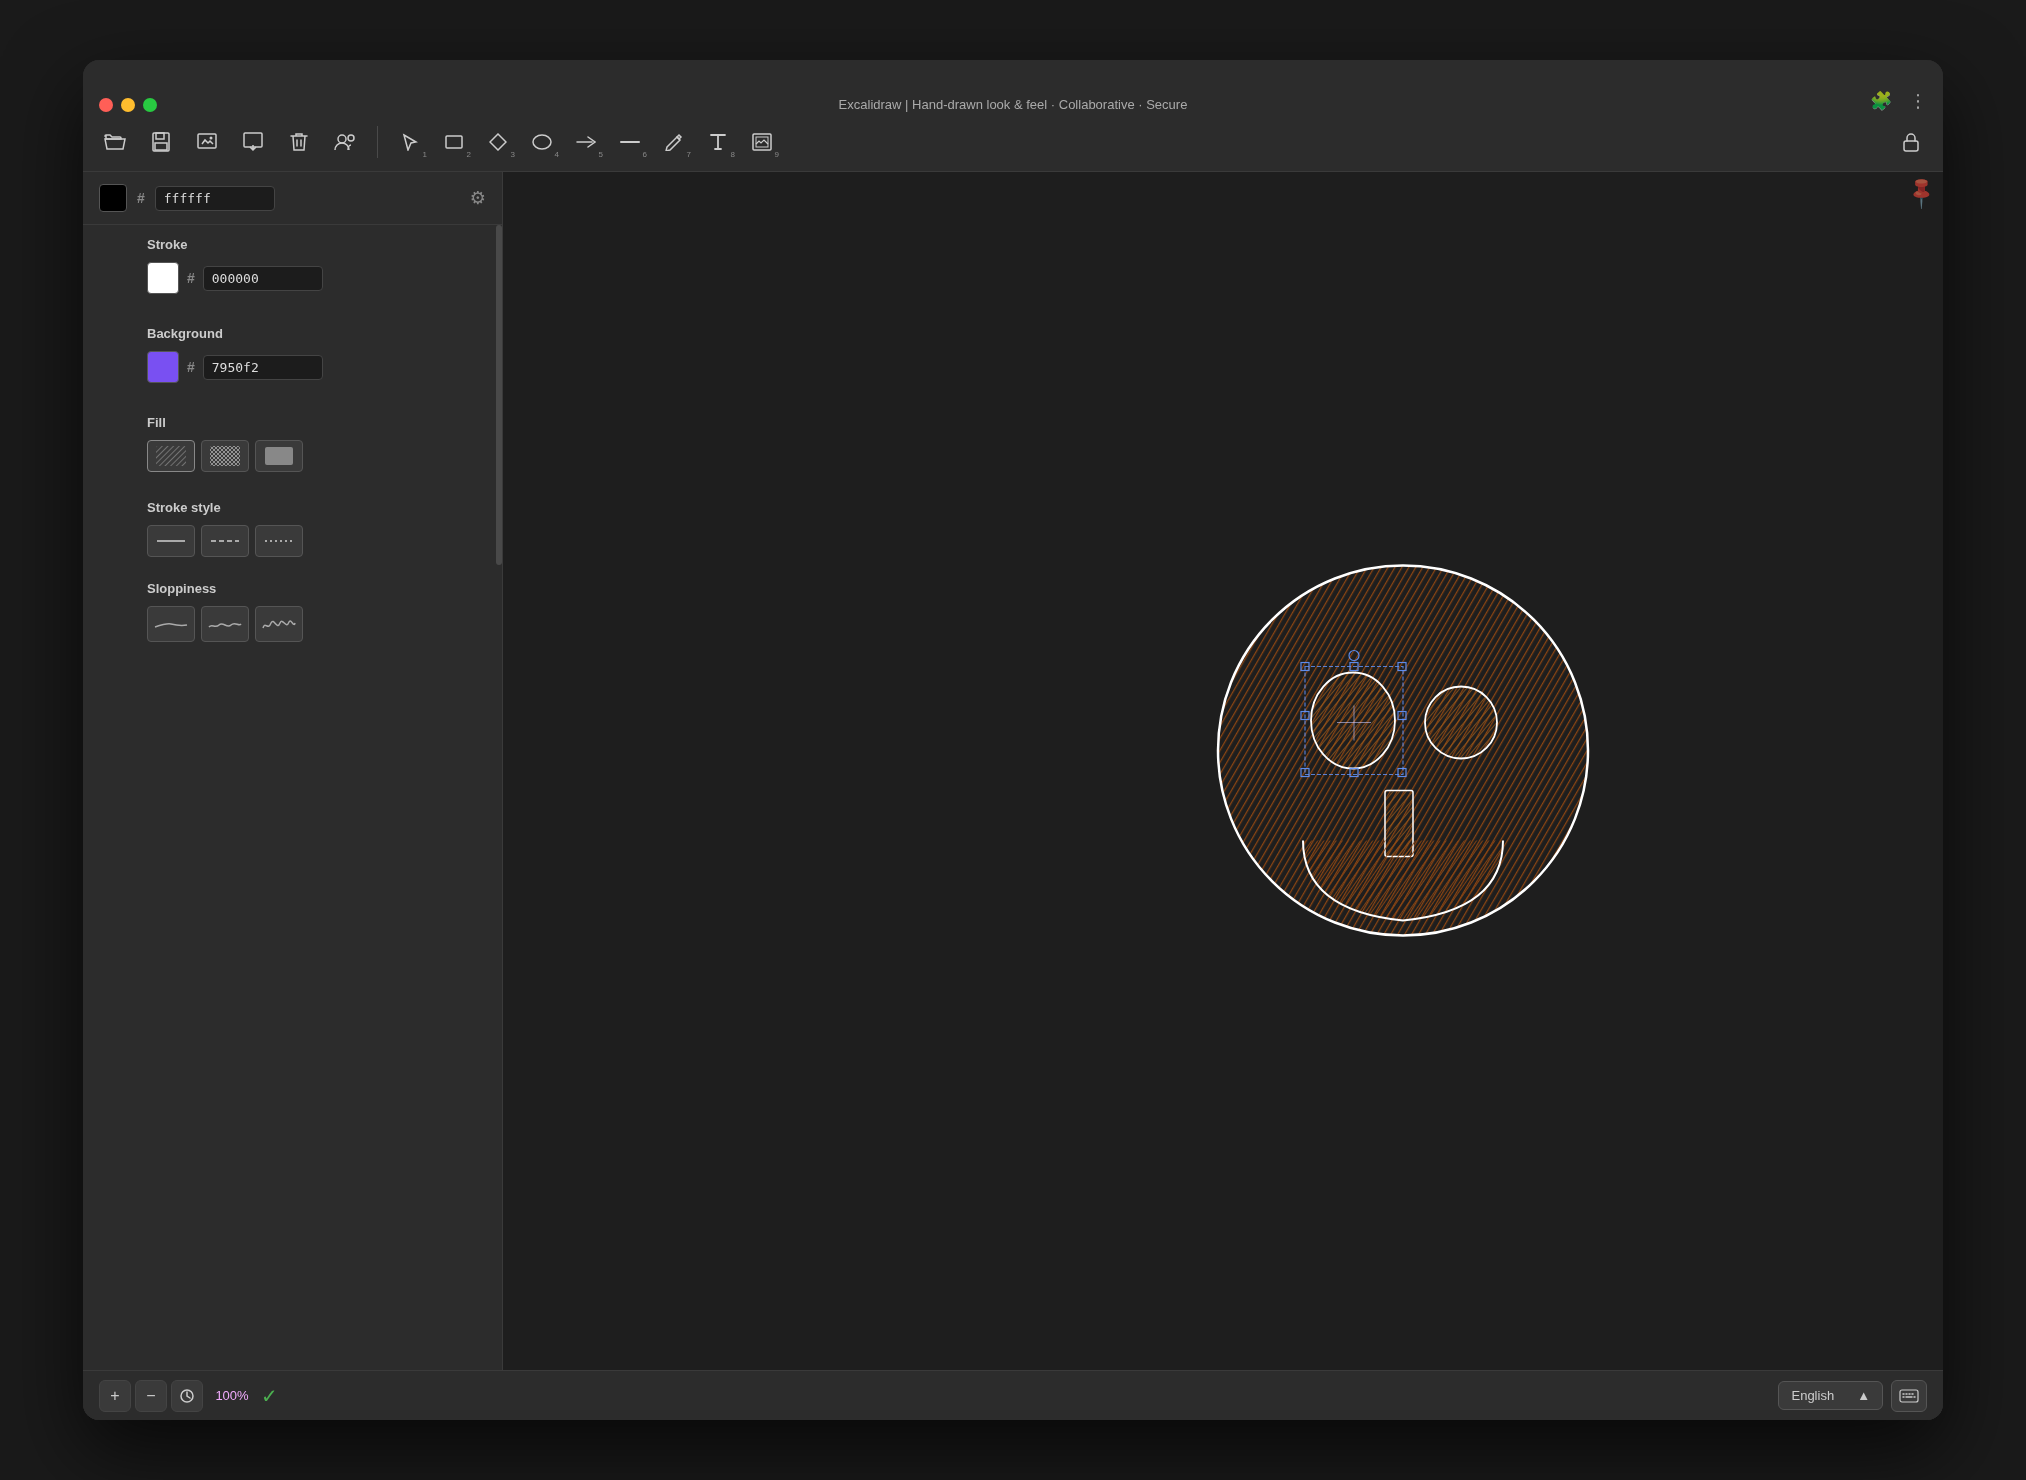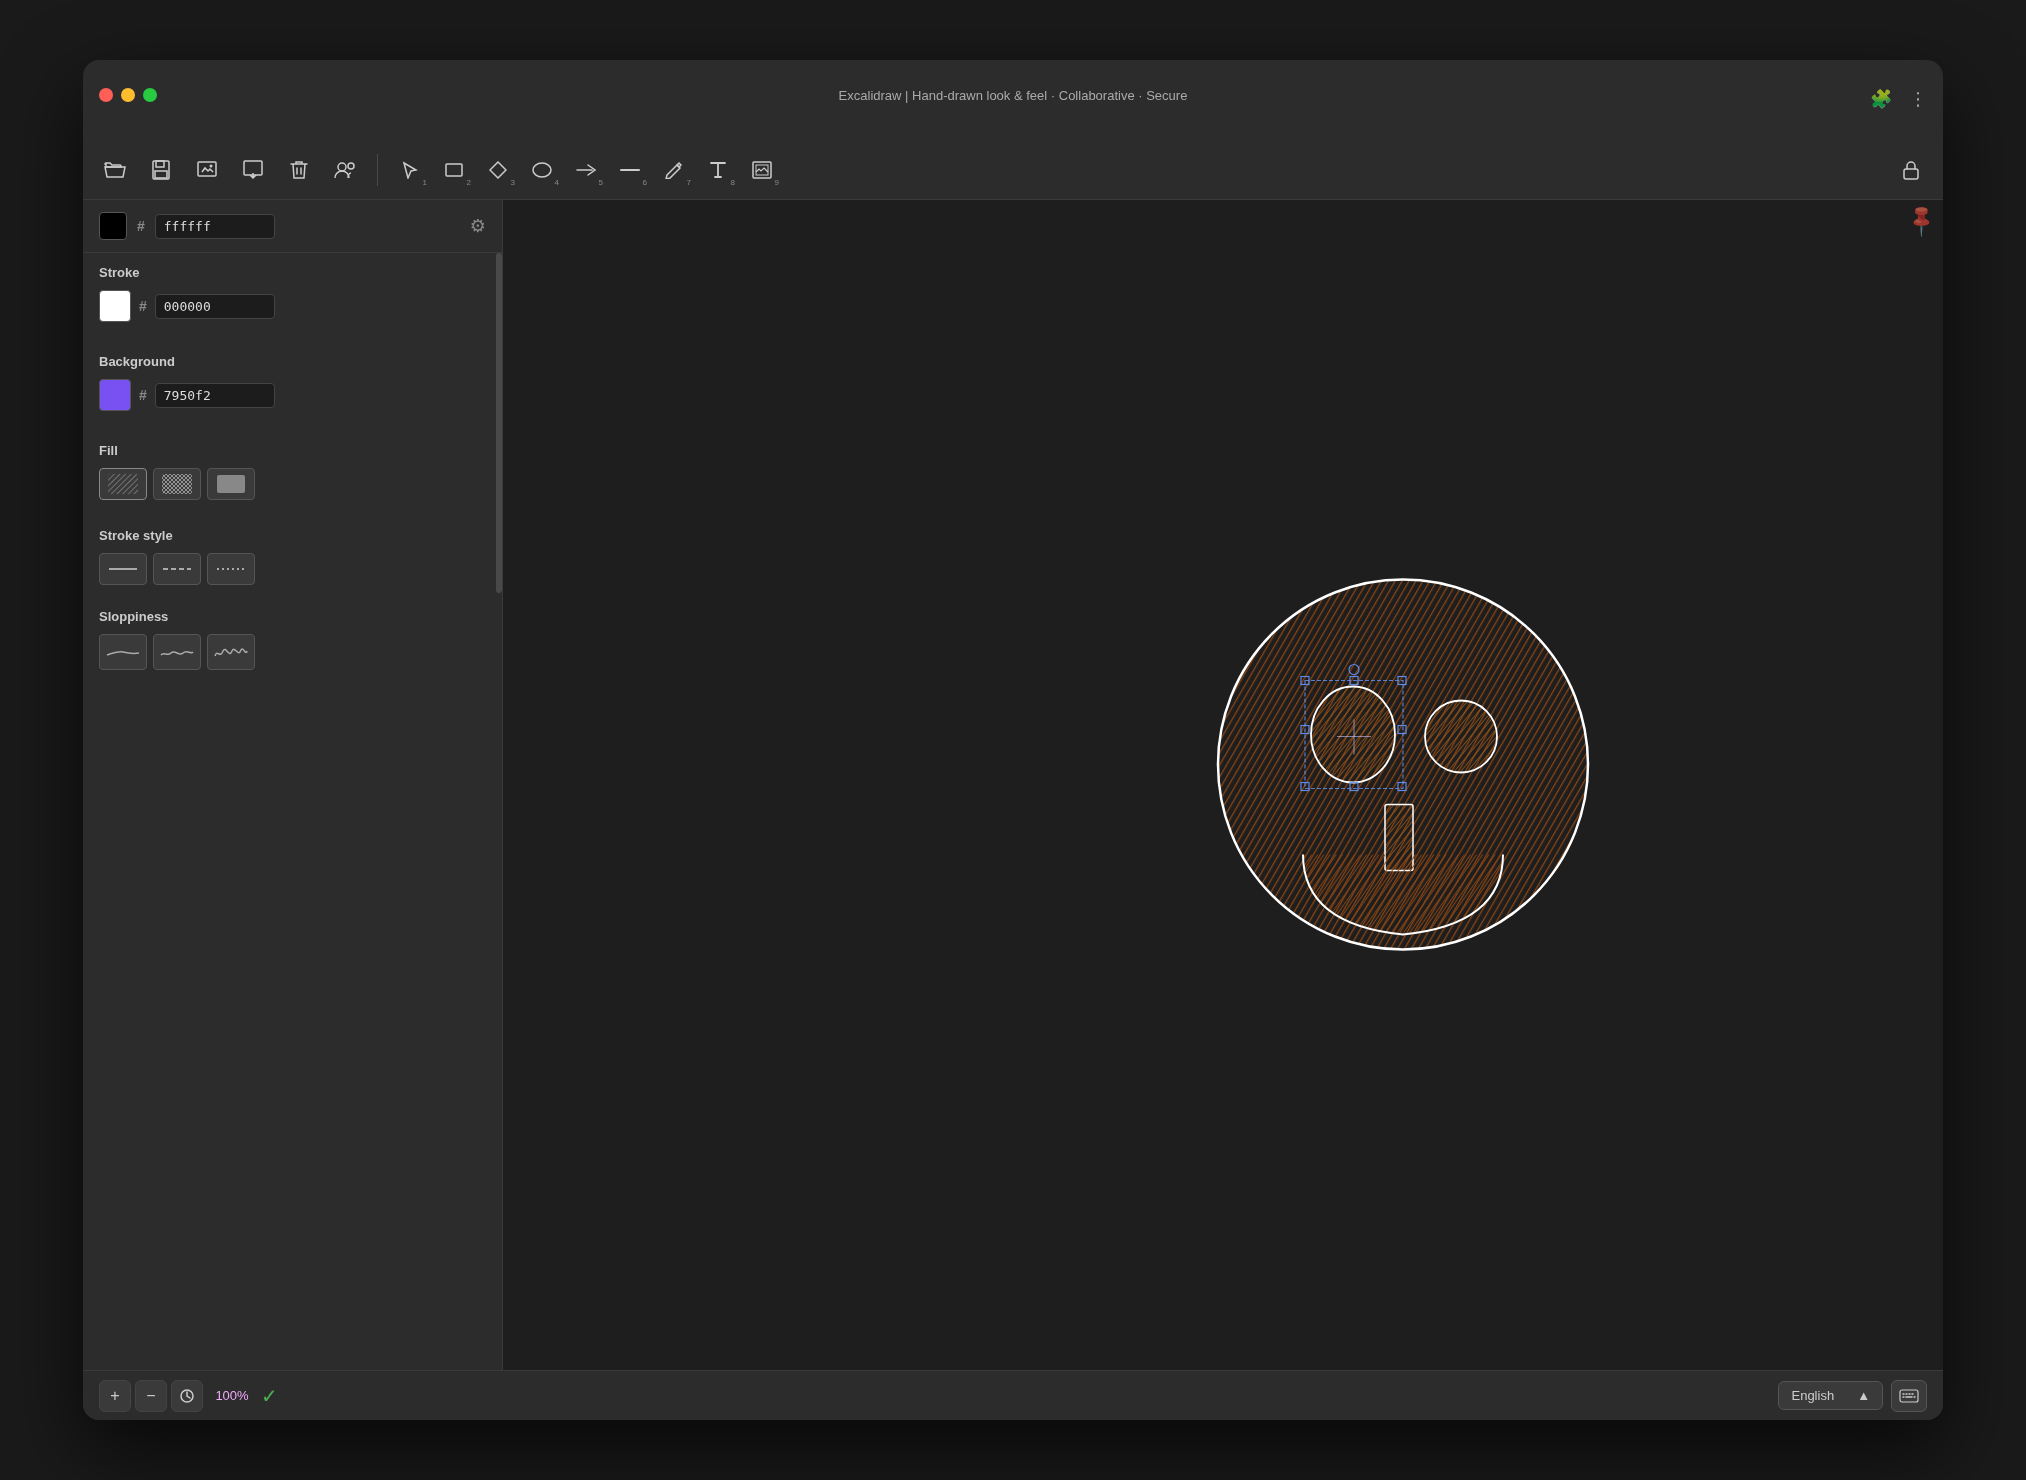--- a/index.html
+++ b/index.html
@@ -19,25 +19,24 @@
       overflow: hidden;
       box-shadow: 0 30px 80px rgba(0,0,0,0.7);
       display: flex;
       flex-direction: column;
     }
     
     .titlebar {
       background: #2c2c2c;
       height: 52px;
       display: flex;
-      align-items: flex-start;
+      align-items: flex-end;
       padding: 0 16px;
       position: relative;
       flex-shrink: 0;
-      margin-top: 28px;
     }
     .traffic-lights {
       display: flex;
       gap: 8px;
       align-items: center;
     }
     .traffic-light {
       width: 14px;
       height: 14px;
       border-radius: 50%;
@@ -178,20 +177,21 @@
       margin-left: auto;
       color: #888;
       font-size: 18px;
       cursor: pointer;
     }
     
     .props-scroll {
       flex: 1;
       overflow-y: auto;
       overflow-x: hidden;
+      margin-left: 48px;
     }
     .props-scroll::-webkit-scrollbar { width: 6px; }
     .props-scroll::-webkit-scrollbar-track { background: transparent; }
     .props-scroll::-webkit-scrollbar-thumb { background: #555; border-radius: 3px; }
     .props-section {
       padding: 12px 16px;
       position: relative;
     }
     .section-label {
       color: #ccc;

